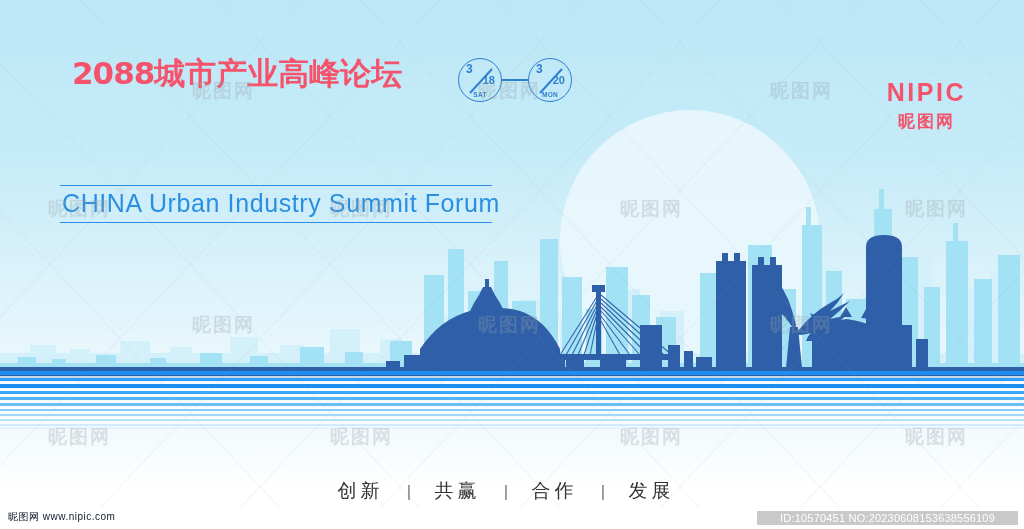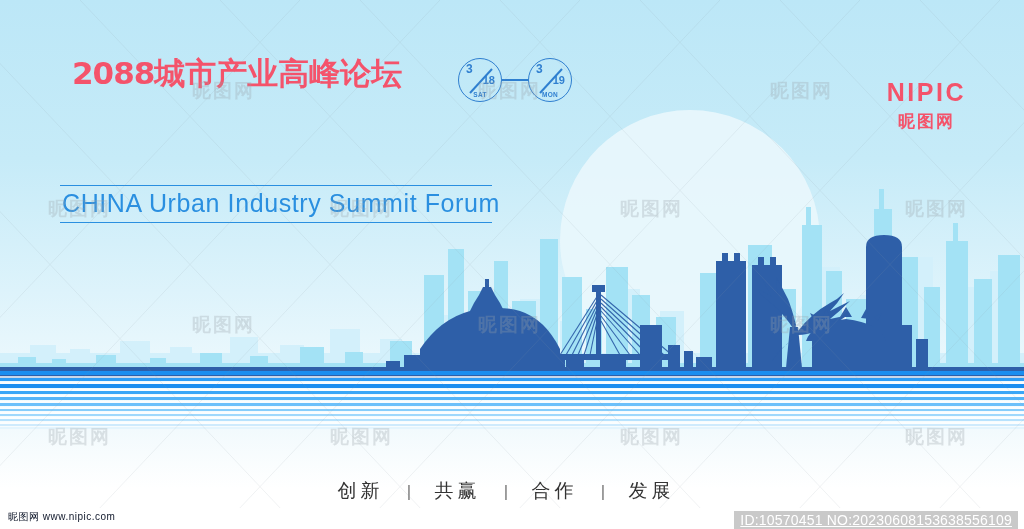--- a/index.html
+++ b/index.html
@@ -105,22 +105,22 @@
   
   .footer{
     position:absolute;left:0;top:508px;width:1024px;height:21px;
     background:#ffffff;
   }
   .footer .left{
     position:absolute;left:8px;top:2px;font-size:10px;color:#0f172a;
     letter-spacing:.5px;white-space:nowrap;
   }
   .footer .right{
-    position:absolute;right:6px;top:3px;font-size:14px;color:#ffffff;
-    background:#c9c9c9;padding:1px 6px;white-space:nowrap;letter-spacing:.2px;text-decoration:underline;
+    position:absolute;right:6px;top:3px;font-size:11px;color:#ffffff;
+    background:#c9c9c9;padding:1px 23px;white-space:nowrap;letter-spacing:.2px;
   }
 
   
   .wm{
     position:absolute;left:0;top:0;width:1024px;height:529px;
     pointer-events:none;
   }
   .wm-x{position:absolute;left:0;top:0;width:1024px;height:529px;opacity:.30;}
   .wm-tile{
     position:absolute;font-size:19px;color:#9aa3aa;opacity:.30;
@@ -330,21 +330,21 @@
       <span class="mm">3</span>
       <span class="dd">18</span>
       <span class="wd">SAT</span>
     </div>
 
     <div class="badge b2">
       <svg class="slash" viewBox="0 0 30 30">
         <line x1="26" y1="3" x2="4" y2="27" stroke="#2f7fd0" stroke-width="2"></line>
       </svg>
       <span class="mm">3</span>
-      <span class="dd">19</span>
+      <span class="dd">20</span>
       <span class="wd">MON</span>
     </div>
   </div>
 
   <div class="logo">
     <div class="en">NIPIC</div>
     <div class="cn">昵图网</div>
   </div>
 
   <div class="slogan">

